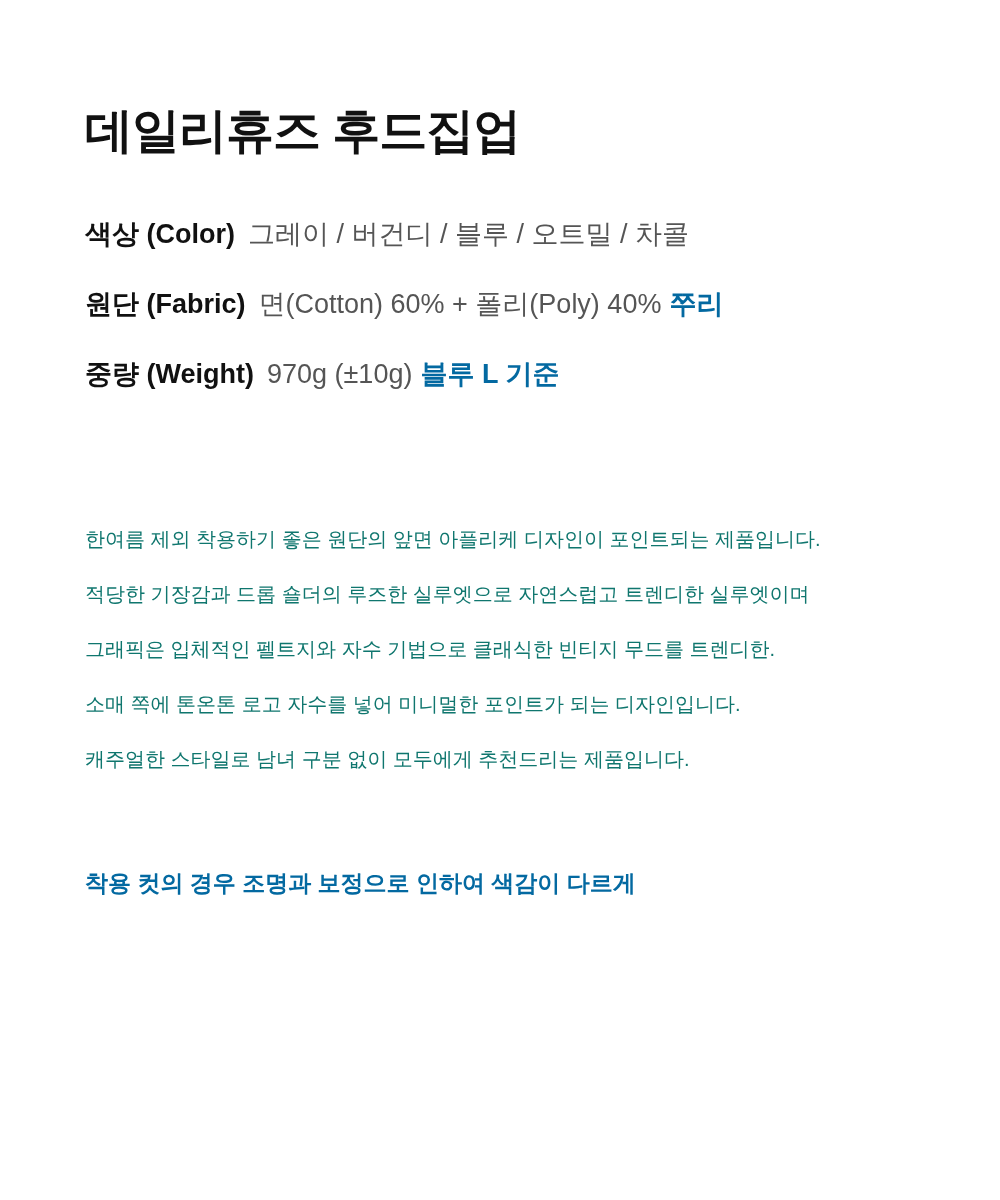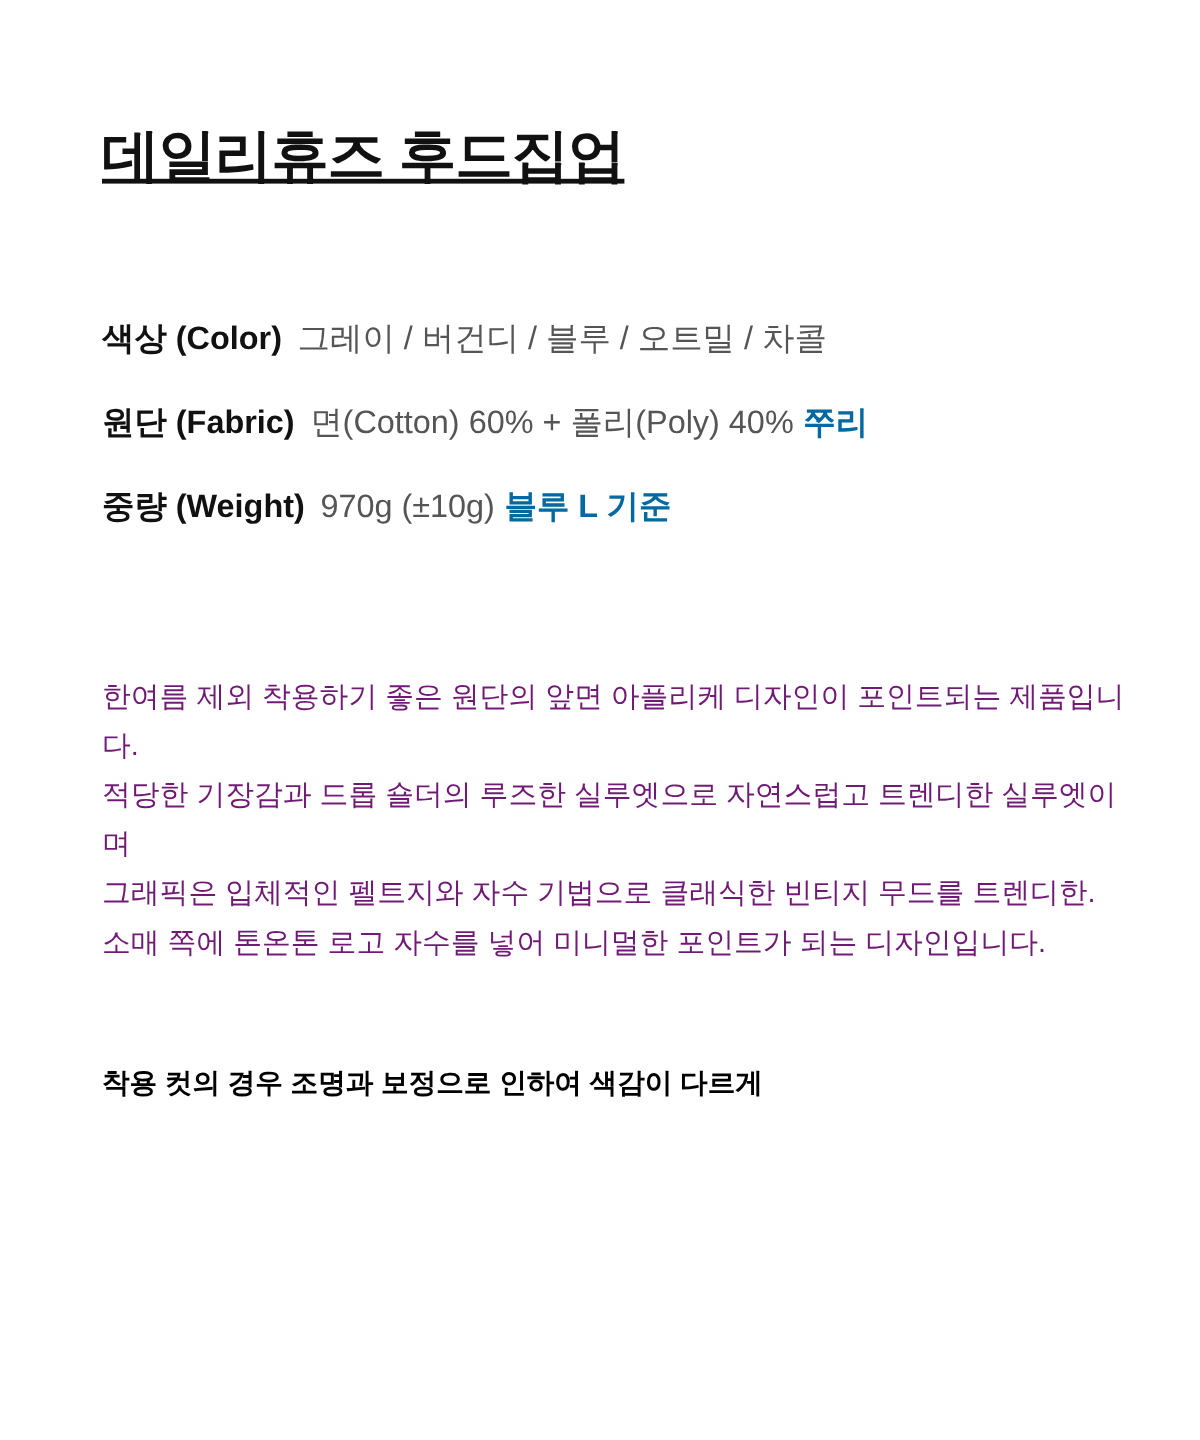--- a/index.html
+++ b/index.html
@@ -18,24 +18,23 @@
     height: 1200px;
     background: #ffffff;
     padding: 100px 60px 0 85px;
   }
   .product-title {
     font-size: 48px;
     font-weight: 800;
     letter-spacing: -1px;
     color: #111111;
     line-height: 1.3;
-    text-decoration: underline;
   }
   .spec-list {
-    margin-top: 100px;
+    margin-top: 52px;
   }
   .spec-row {
     font-size: 27px;
     line-height: 40px;
     margin-bottom: 30px;
     white-space: nowrap;
   }
   .spec-label {
     font-weight: 700;
     color: #111111;
@@ -46,30 +45,30 @@
     margin-left: 13px;
   }
   .spec-value-bold {
     font-weight: 700;
     color: #0369a1;
     margin-left: 8px;
   }
   .spec-value-bold:empty { display: none; }
   .description {
     margin-top: 118px;
-    font-size: 24px;
+    font-size: 20px;
     font-weight: 400;
-    color: #701a75;
-    line-height: 41px;
+    color: #0f766e;
+    line-height: 55px;
   }
   .notice {
     margin-top: 76px;
     font-size: 23px;
     font-weight: 700;
-    color: #000000;
+    color: #0369a1;
     line-height: 40px;
   }
 </style>
 </head>
 <body>
 
 <div class="page">
 
   <h1 class="product-title">데일리휴즈 후드집업</h1>
 
@@ -83,19 +82,20 @@
     <div class="spec-row">
       <span class="spec-label">중량 (Weight)</span><span class="spec-value">970g (±10g)</span><span class="spec-value-bold">블루 L 기준</span>
     </div>
   </div>
 
   <div class="description">
     <div>한여름 제외 착용하기 좋은 원단의 앞면 아플리케 디자인이 포인트되는 제품입니다.</div>
     <div>적당한 기장감과 드롭 숄더의 루즈한 실루엣으로 자연스럽고 트렌디한 실루엣이며</div>
     <div>그래픽은 입체적인 펠트지와 자수 기법으로 클래식한 빈티지 무드를 트렌디한.</div>
     <div>소매 쪽에 톤온톤 로고 자수를 넣어 미니멀한 포인트가 되는 디자인입니다.</div>
+    <div>캐주얼한 스타일로 남녀 구분 없이 모두에게 추천드리는 제품입니다.</div>
   </div>
 
   <div class="notice">
     <div>착용 컷의 경우 조명과 보정으로 인하여 색감이 다르게</div>
   </div>
 
 </div>
 
 </body></html>

